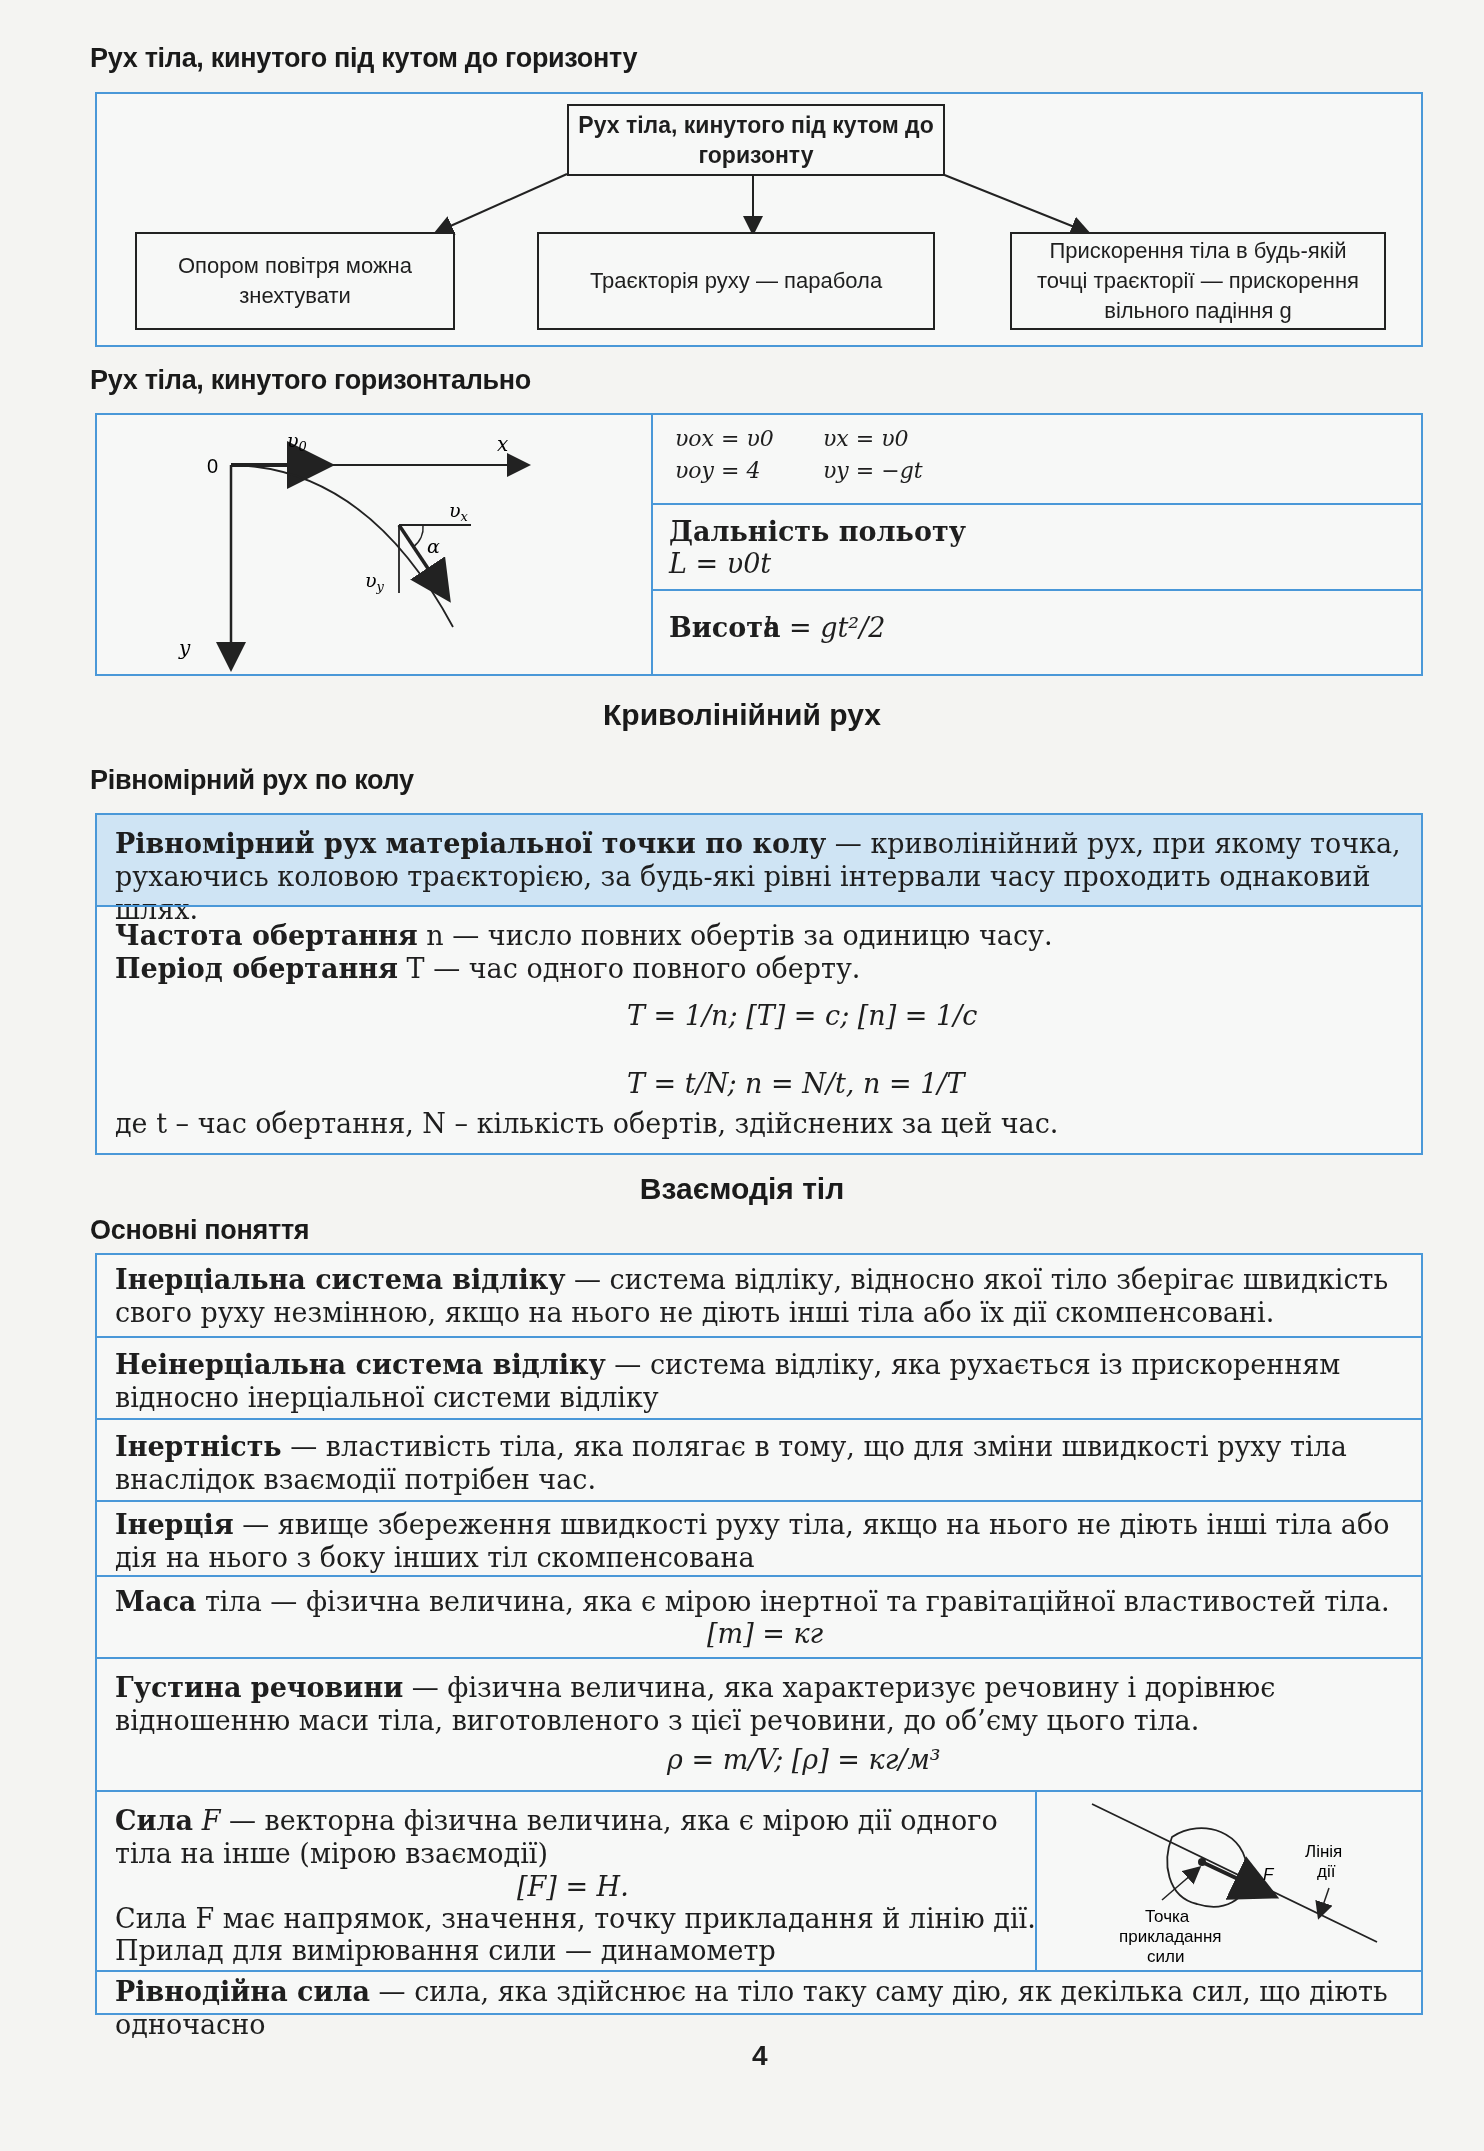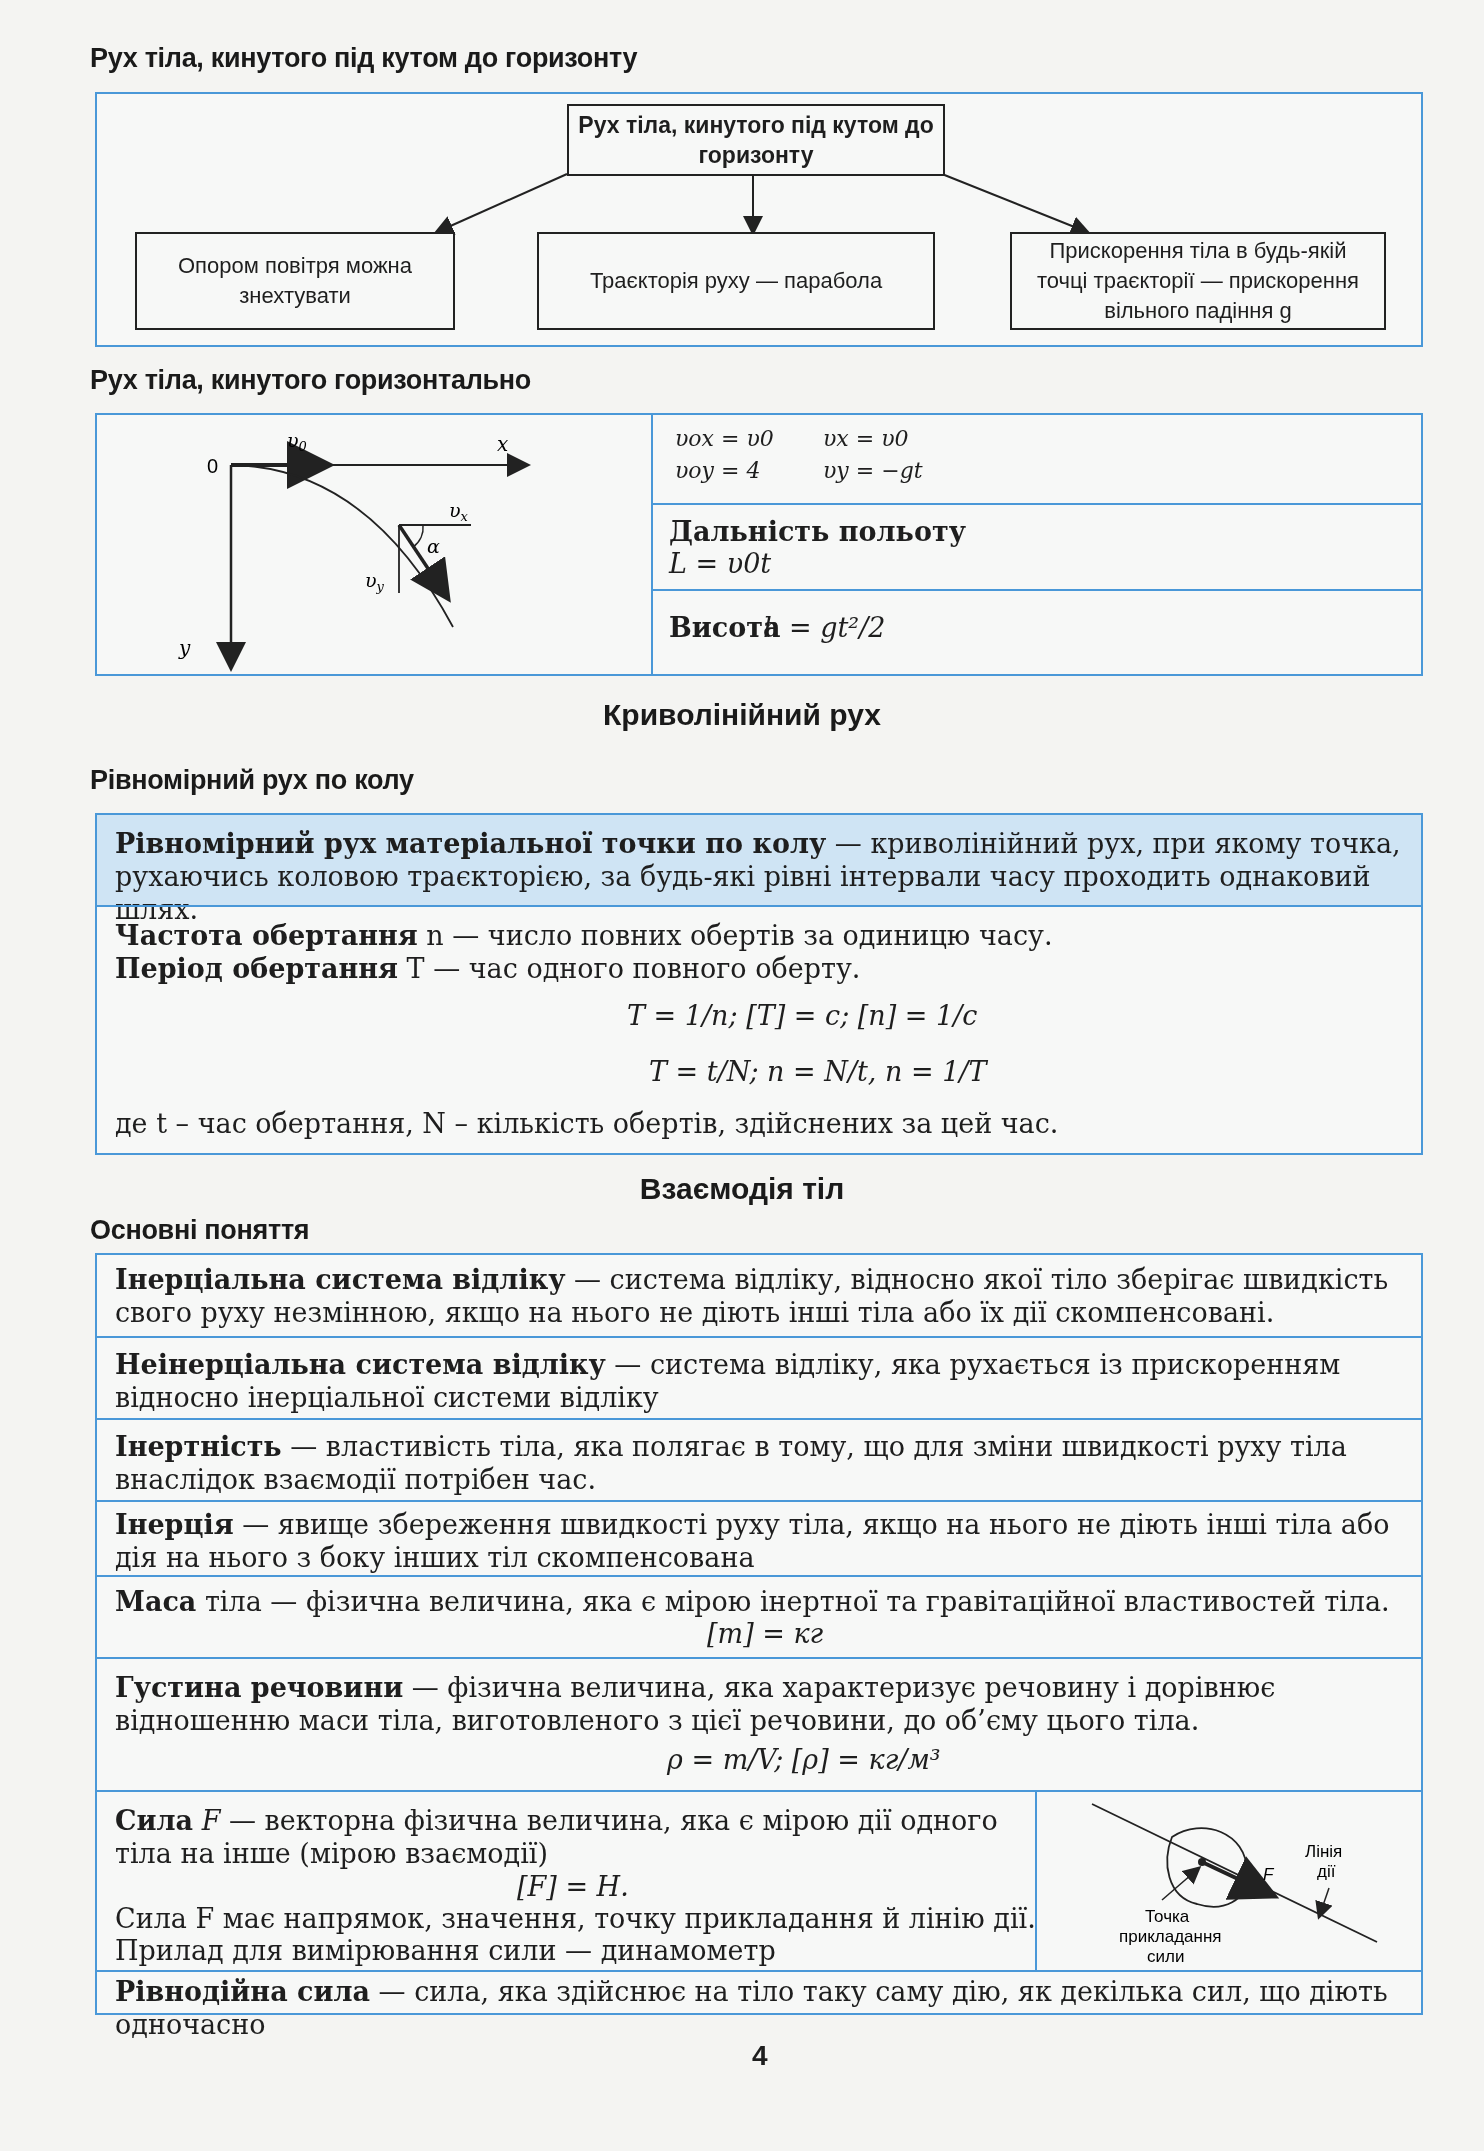--- a/index.html
+++ b/index.html
@@ -96,21 +96,21 @@
 <div class="abs h-sans sec-title" style="left:90px;top:765px;">Рівномірний рух по колу</div>
 
 <div class="bluebox" style="left:95px;top:813px;width:1328px;height:342px;">
   <div class="row first" style="top:0;height:90px;background:#cfe4f4;">
     <div class="txt" style="left:18px;top:12px;right:16px;"><b>Рівномірний рух матеріальної точки по колу</b><span> — криволінійний рух, при якому точка, рухаючись коловою траєкторією, за будь-які рівні інтервали часу проходить однаковий шлях.</span></div>
   </div>
   <div class="row" style="top:90px;height:248px;">
     <div class="txt" style="left:18px;top:12px;"><b>Частота обертання</b><span> n — число повних обертів за одиницю часу.</span></div>
     <div class="txt" style="left:18px;top:45px;"><b>Період обертання</b><span> T — час одного повного оберту.</span></div>
     <div class="txt math" style="left:530px;top:92px;">T = 1/n; [T] = c; [n] = 1/c</div>
-    <div class="txt math" style="left:530px;top:148px;margin-left:22px;">T = t/N; n = N/t, n = 1/T</div>
+    <div class="txt math" style="left:530px;top:160px;">T = t/N; n = N/t, n = 1/T</div>
     <div class="txt" style="left:18px;top:200px;">де t – час обертання, N – кількість обертів, здійснених за цей час.</div>
   </div>
 </div>
 
 <div class="abs h-sans center-title" style="top:1172px;">Взаємодія тіл</div>
 <div class="abs h-sans sec-title" style="left:90px;top:1215px;">Основні поняття</div>
 
 <div class="bluebox" style="left:95px;top:1253px;width:1328px;height:762px;">
   <div class="row first" style="top:0;height:81px;">
     <div class="txt" style="left:18px;top:8px;right:16px;"><b>Інерціальна система відліку</b><span> — система відліку, відносно якої тіло зберігає швидкість свого руху незмінною, якщо на нього не діють інші тіла або їх дії скомпенсовані.</span></div>

